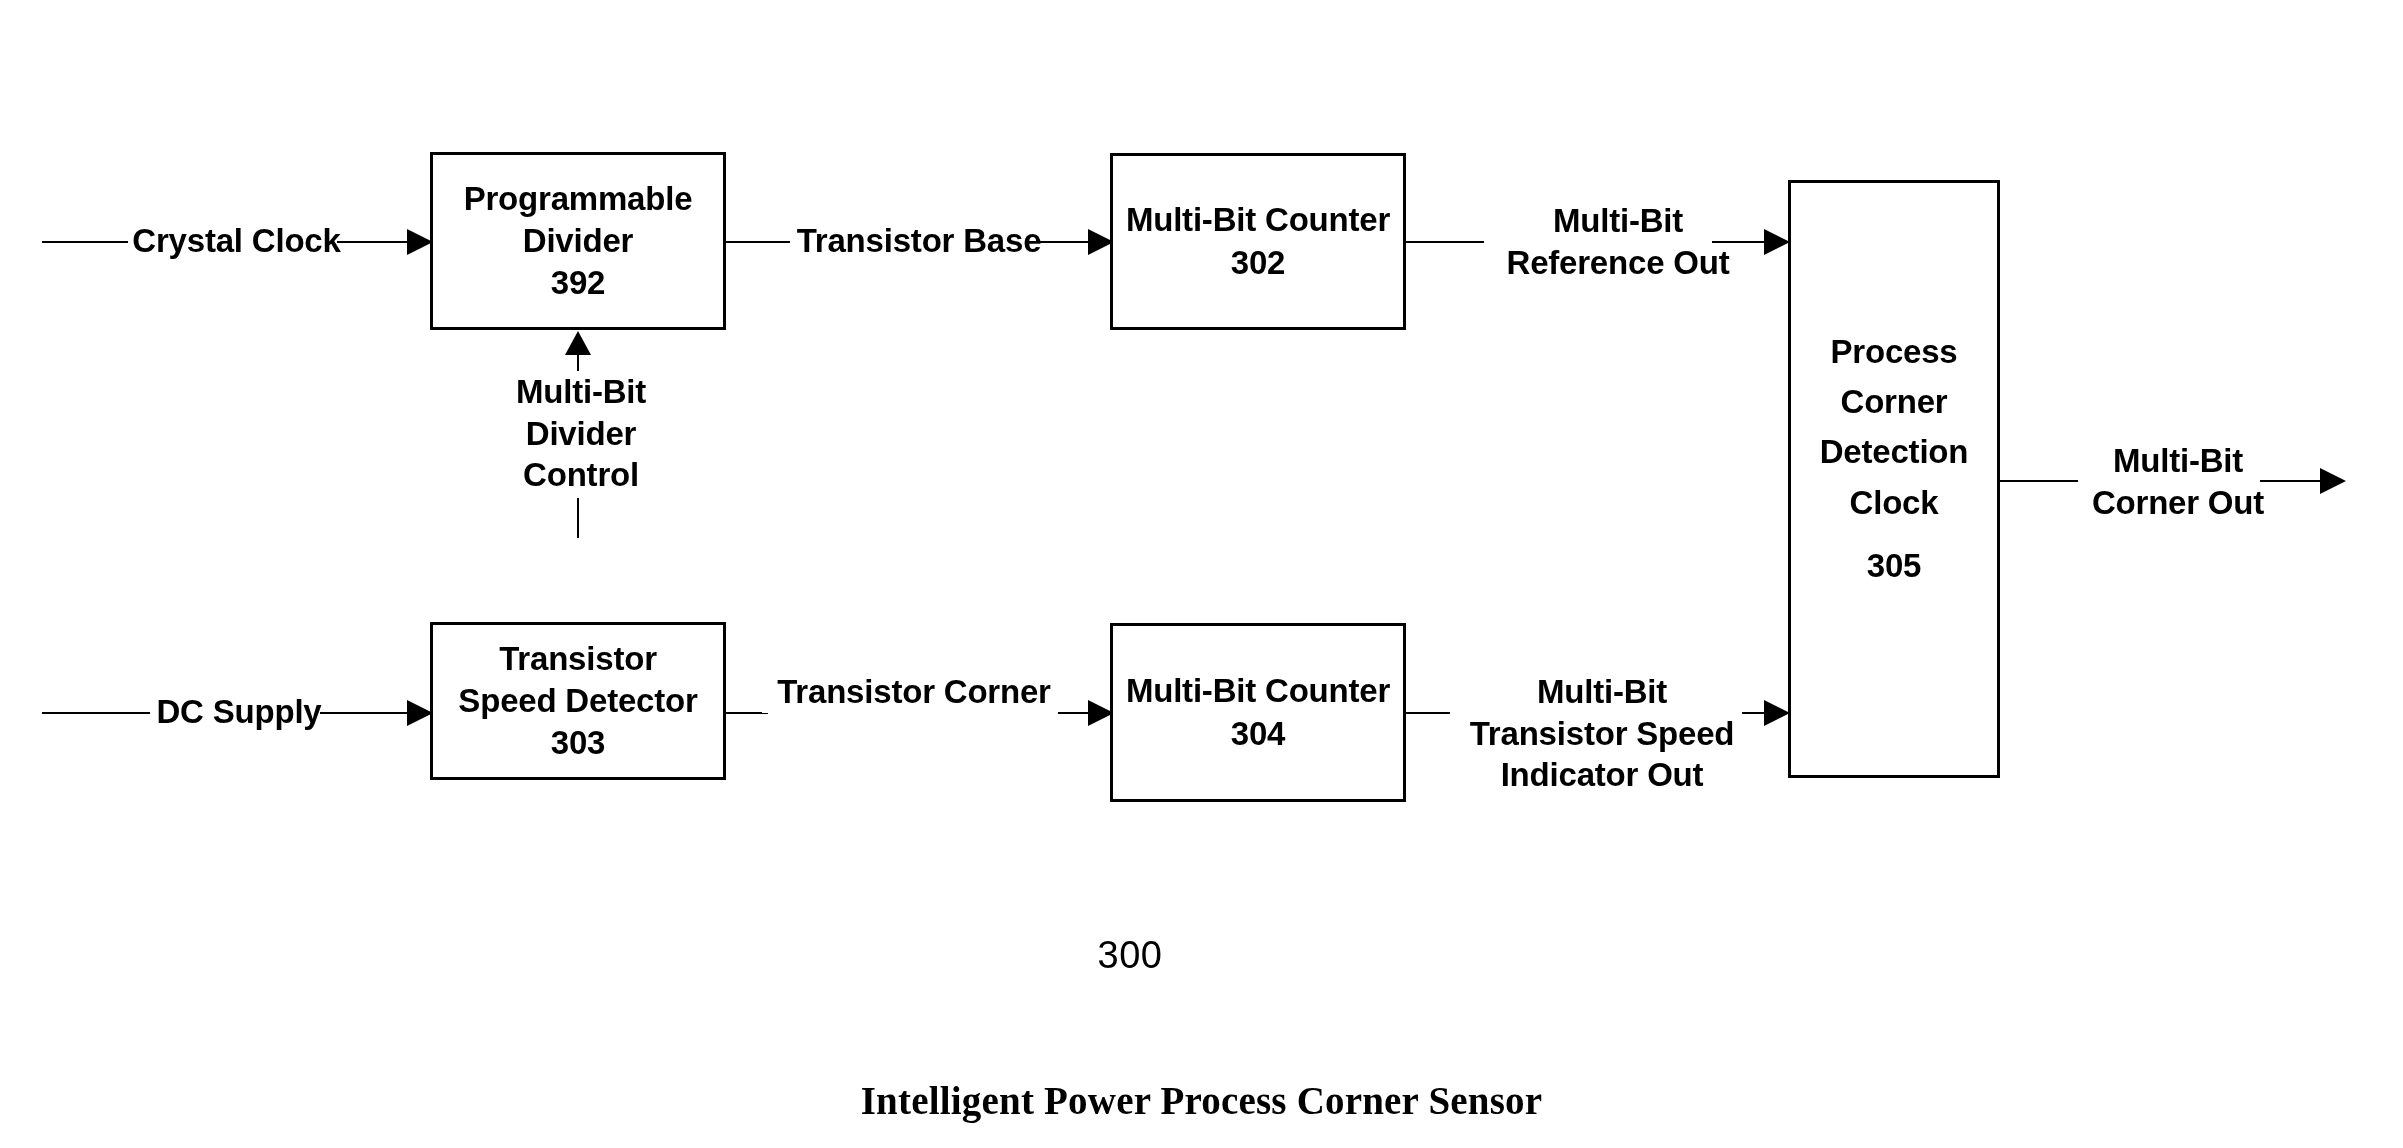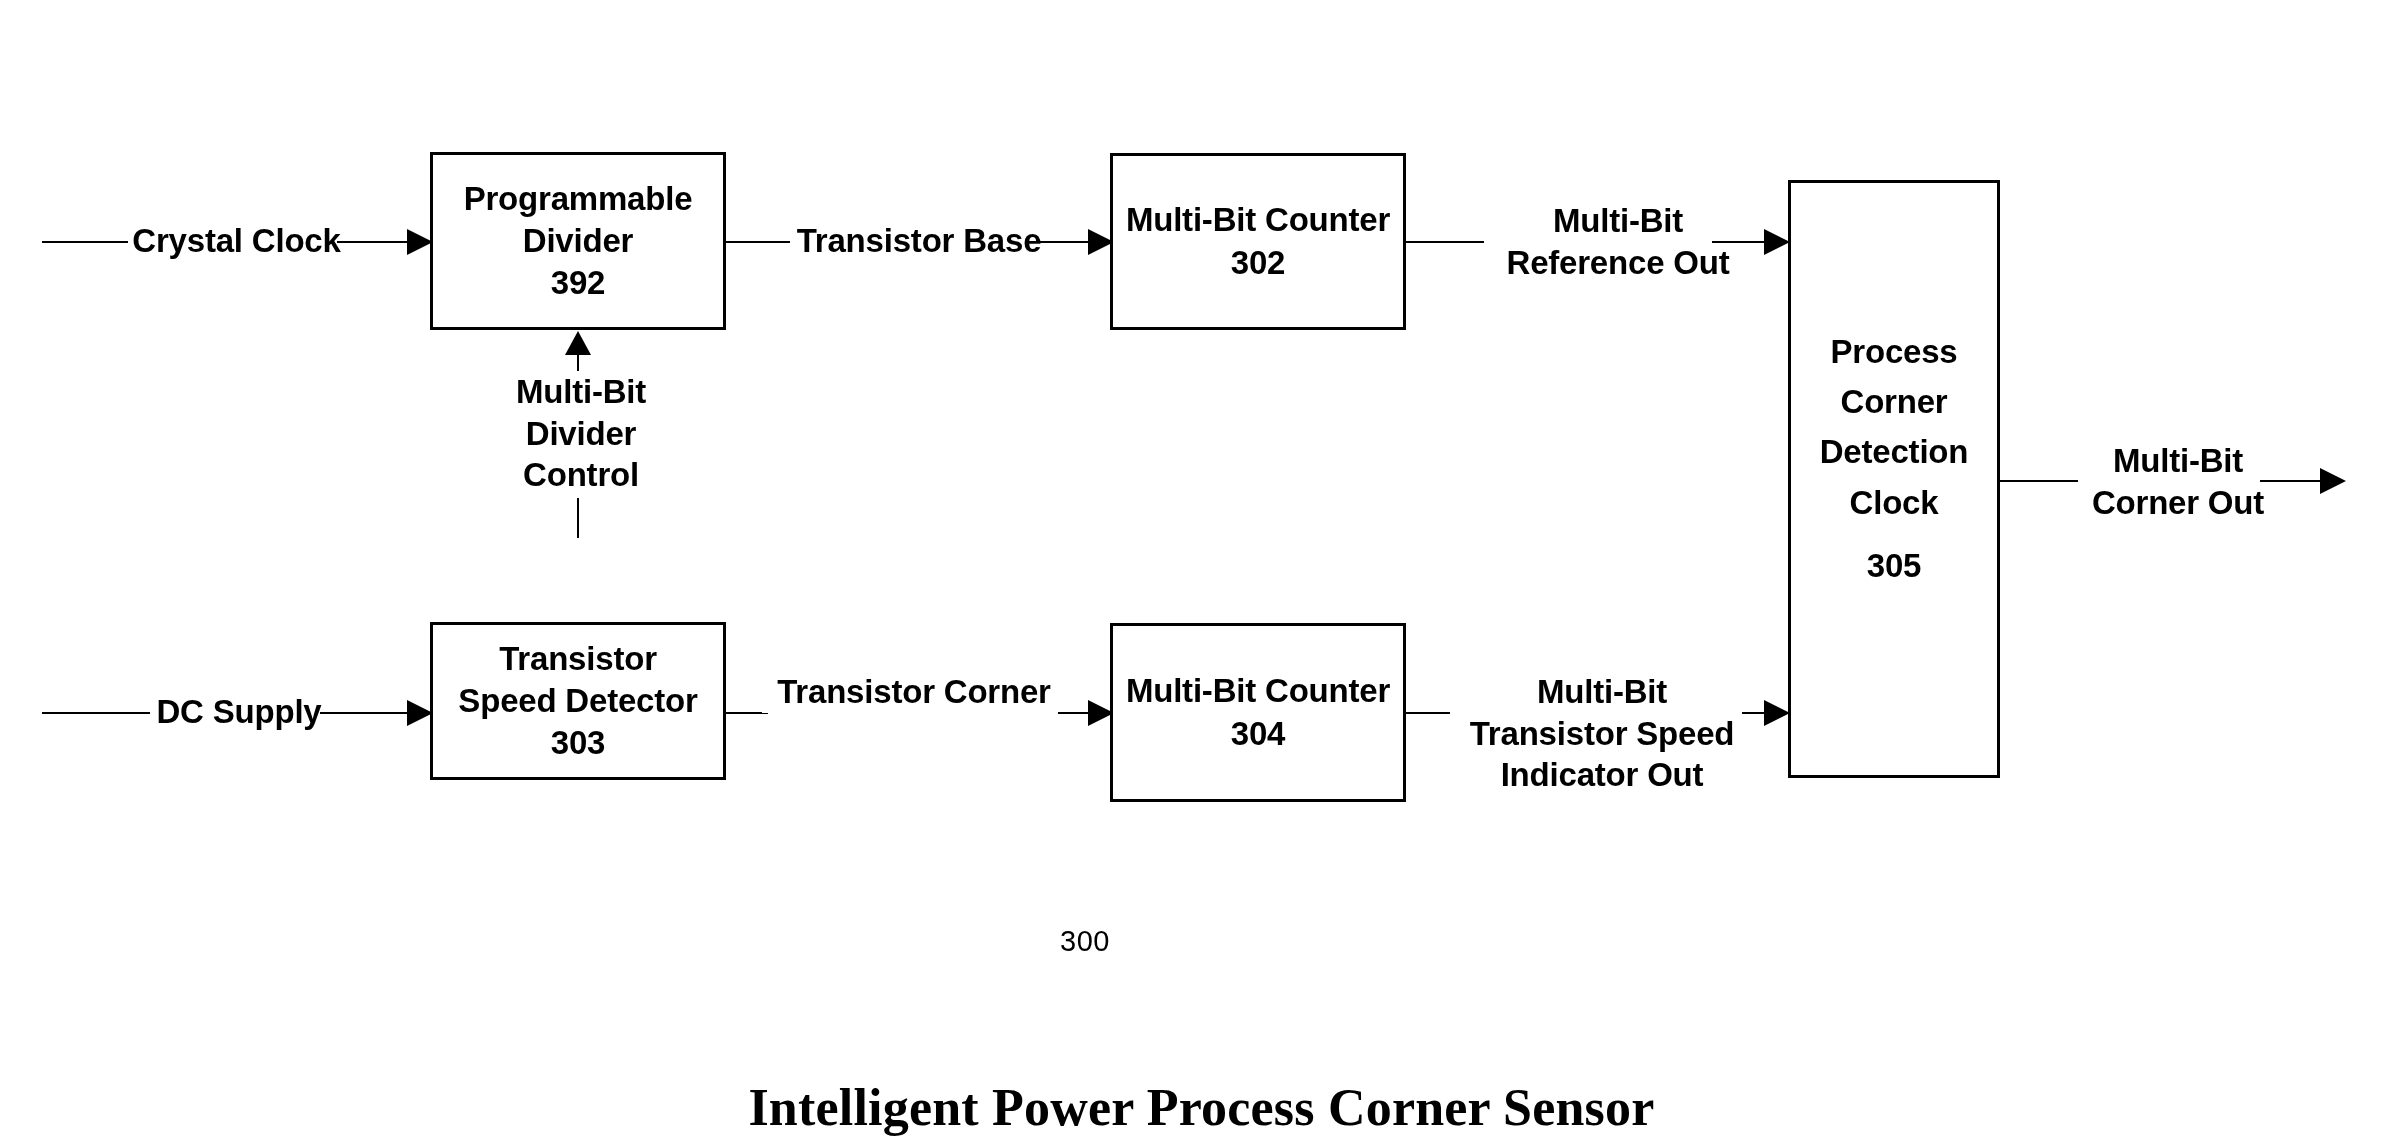--- a/index.html
+++ b/index.html
@@ -89,34 +89,35 @@
     letter-spacing: -0.2px;
     text-align: center;
     white-space: nowrap;
     background: #ffffff;
     padding: 0 4px;
   }
   .siglabel .line { display: block; }
   
   .fignum {
     position: absolute;
-    font-size: 29px;
+    font-size: 38px;
     font-weight: normal;
     letter-spacing: 0.5px;
-    text-align: left;
+    text-align: center;
+    margin-top: 9px;
   }
   
   .caption {
     position: absolute;
     left: 0;
     right: 0;
     text-align: center;
     font-family: "Liberation Serif", serif;
     font-weight: bold;
-    font-size: 52px;
+    font-size: 39px;
     letter-spacing: 0.2px;
   }
 </style>
 </head>
 <body>
 
 <div id="canvas">
 
   <div class="hwire" style="left:42px; top:241px; width:86px;"></div>
 

